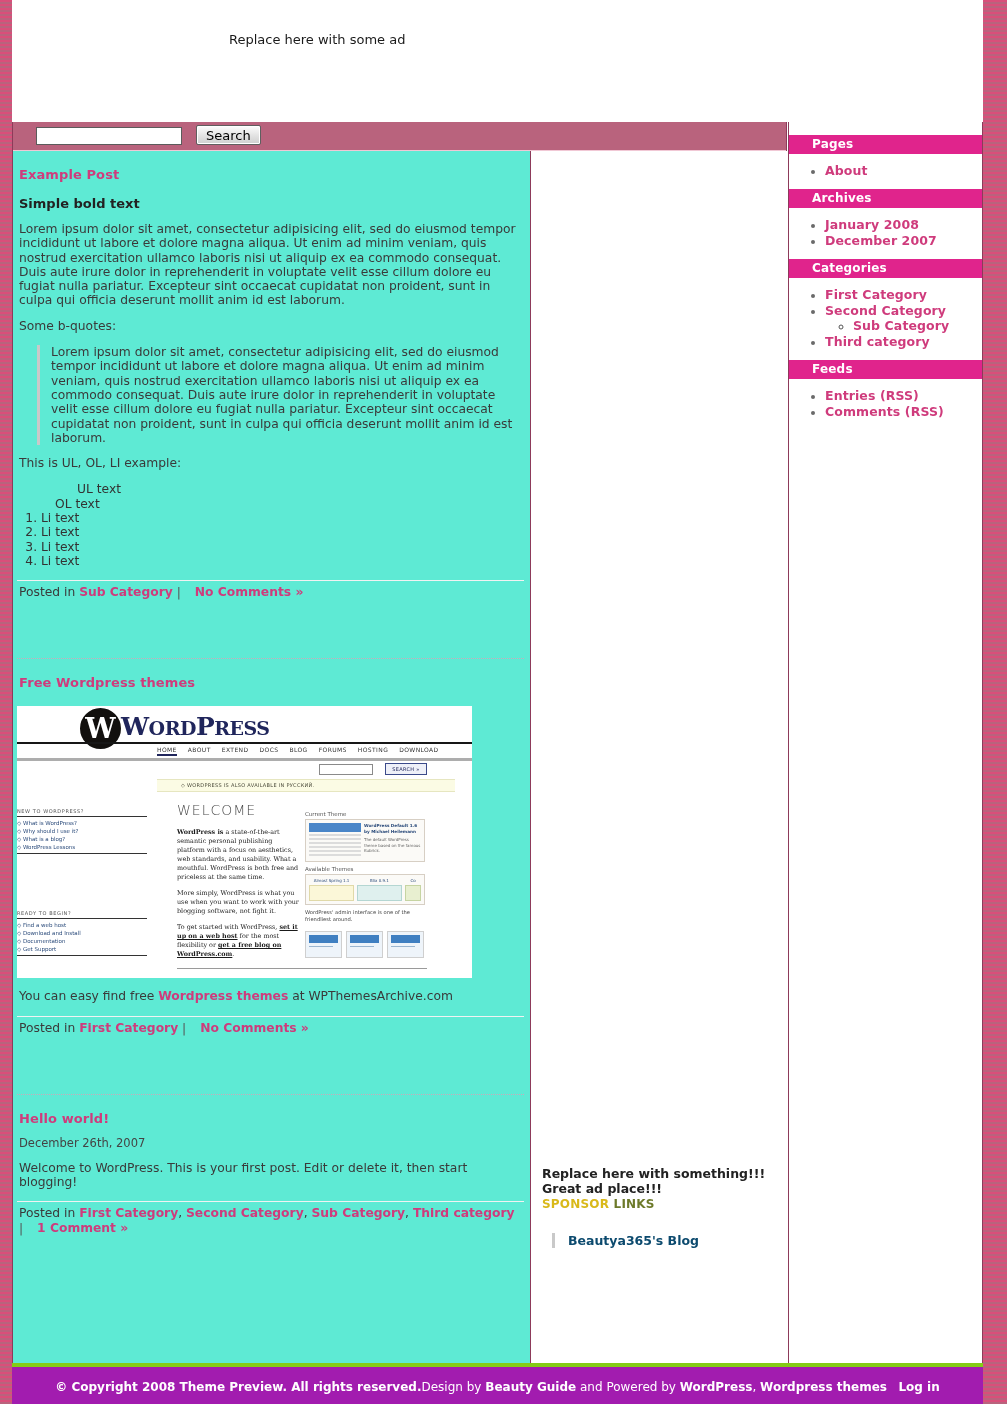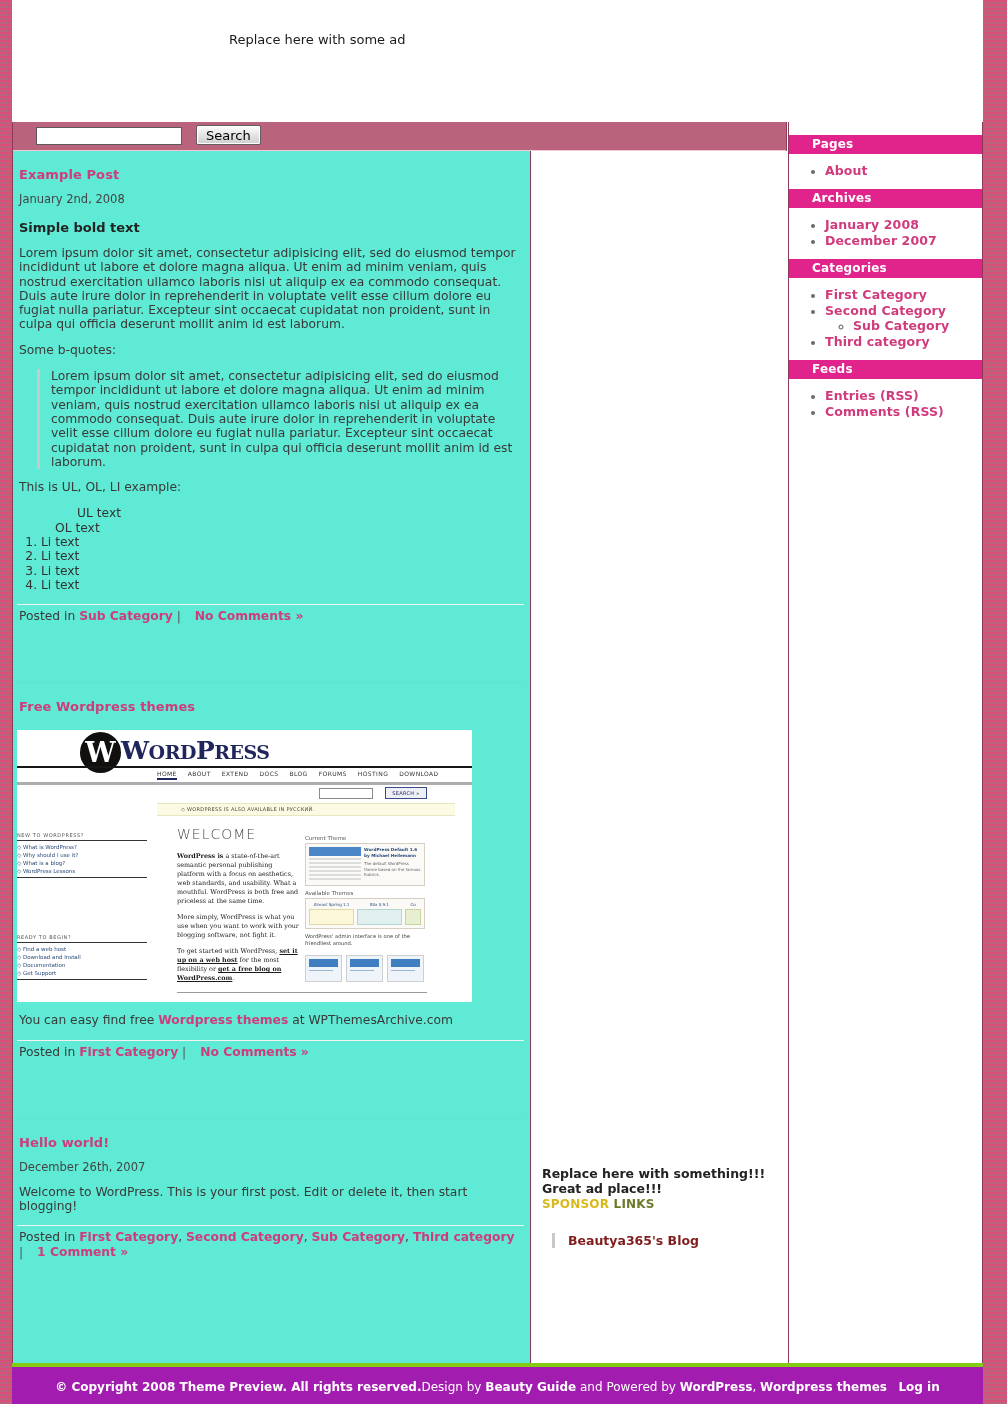--- a/index.html
+++ b/index.html
@@ -290,21 +290,21 @@
   .sponsor-line { margin-top: 1px; font-size: 12px; font-weight: bold; letter-spacing: .2px; }
   .sponsor-word { color: #d9b91a; }
   .links-word { color: #6d7a2a; }
   .mid-link-row {
     margin-top: 22px;
     padding-left: 13px;
     border-left: 3px solid #c9c9c9;
     margin-left: 10px;
   }
   .mid-link-row a {
-    color: #7f1d1d;
+    color: #0c4a6e;
     font-weight: bold;
     font-size: 12.5px;
     text-decoration: none;
   }
 
   
   .sidebar {
     position: absolute;
     left: 776px;
     top: 0;
@@ -389,21 +389,20 @@
       </div>
 
       <div class="cols">
 
         <div class="content">
 
           <div class="post">
             <h2 class="post-title">
               <a href="#">Example Post</a>
             </h2>
-            <div class="post-date">January 2nd, 2008</div>
             <div class="post-body">
               <h3>Simple bold text</h3>
               <p>Lorem ipsum dolor sit amet, consectetur adipisicing elit, sed do eiusmod tempor incididunt ut labore et dolore magna aliqua. Ut enim ad minim veniam, quis nostrud exercitation ullamco laboris nisi ut aliquip ex ea commodo consequat. Duis aute irure dolor in reprehenderit in voluptate velit esse cillum dolore eu fugiat nulla pariatur. Excepteur sint occaecat cupidatat non proident, sunt in culpa qui officia deserunt mollit anim id est laborum.</p>
               <p>Some b-quotes:</p>
               <blockquote>
                 <p>Lorem ipsum dolor sit amet, consectetur adipisicing elit, sed do eiusmod tempor incididunt ut labore et dolore magna aliqua. Ut enim ad minim veniam, quis nostrud exercitation ullamco laboris nisi ut aliquip ex ea commodo consequat. Duis aute irure dolor in reprehenderit in voluptate velit esse cillum dolore eu fugiat nulla pariatur. Excepteur sint occaecat cupidatat non proident, sunt in culpa qui officia deserunt mollit anim id est laborum.</p>
               </blockquote>
               <p>This is UL, OL, LI example:</p>
               <div class="list-block">
                 <ul>

